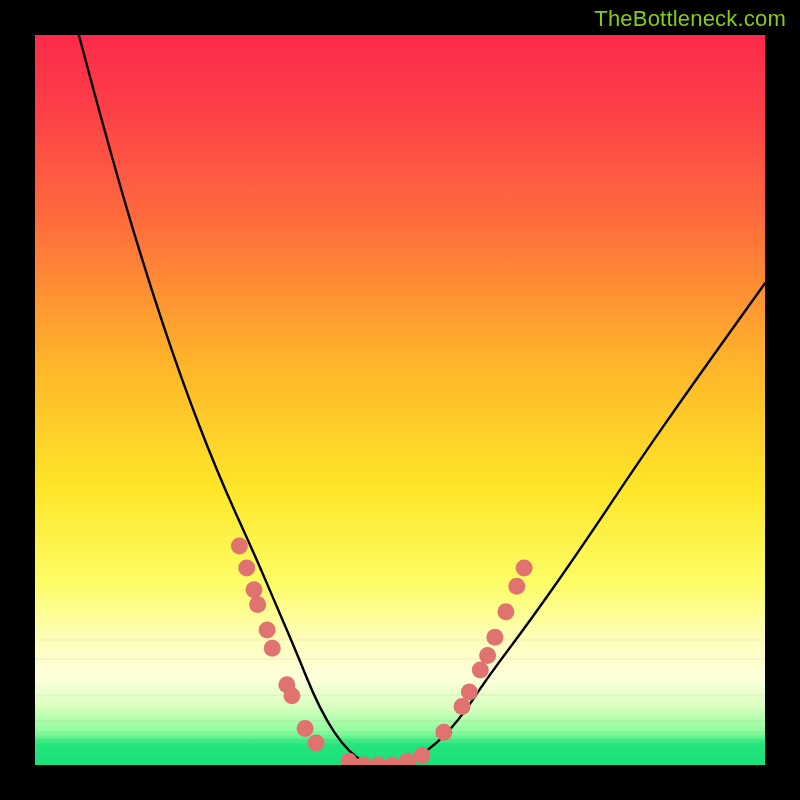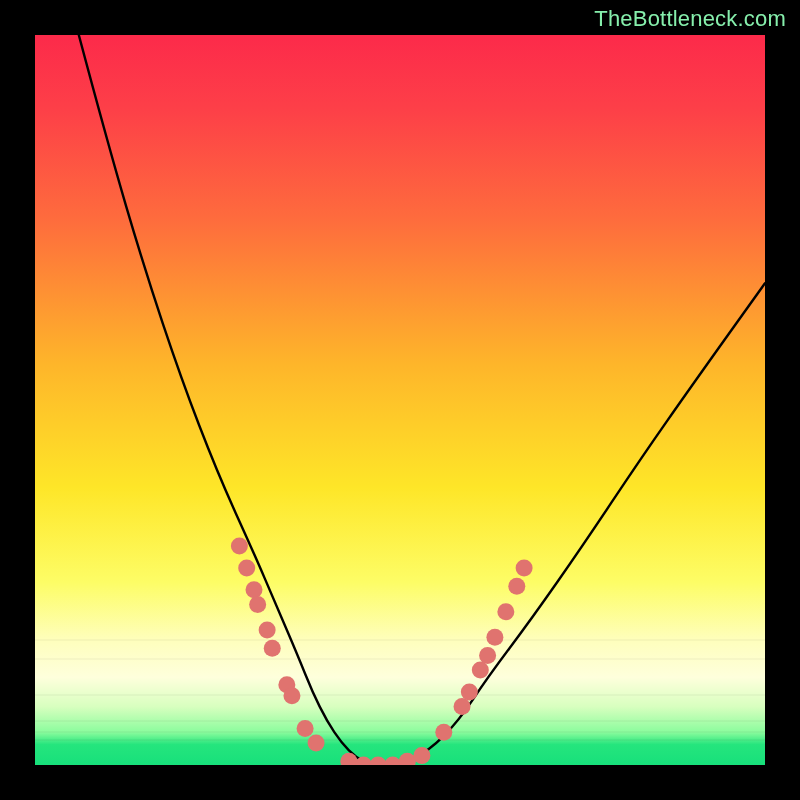--- a/index.html
+++ b/index.html
@@ -44,21 +44,21 @@
     position: absolute;
     left: 0;
     width: 100%;
     height: 2px;
     background: rgba(0,0,0,0.03);
   }
   .watermark {
     position: absolute;
     top: 6px;
     right: 14px;
-    color: #86efac;
+    color: #84cc16;
     font-size: 22px;
     font-weight: 400;
     letter-spacing: 0.2px;
   }
   svg.curve {
     position: absolute;
     top: 0;
     left: 0;
     width: 730px;
     height: 730px;

